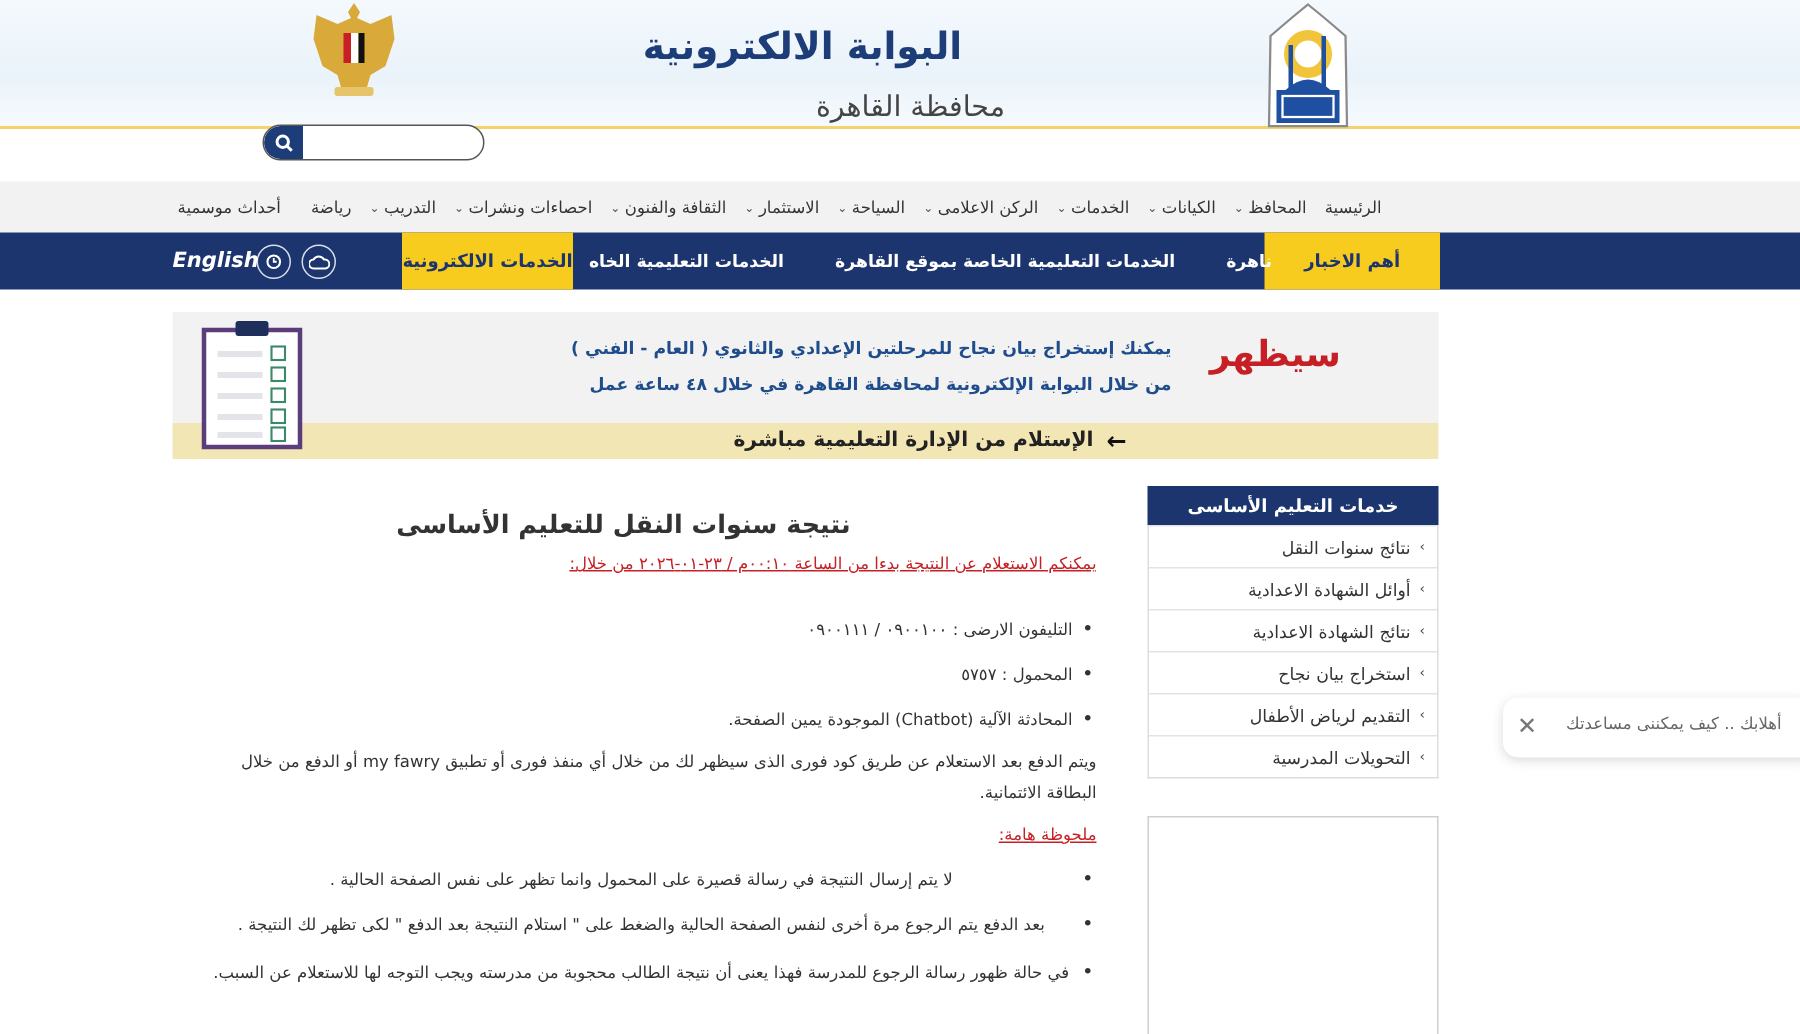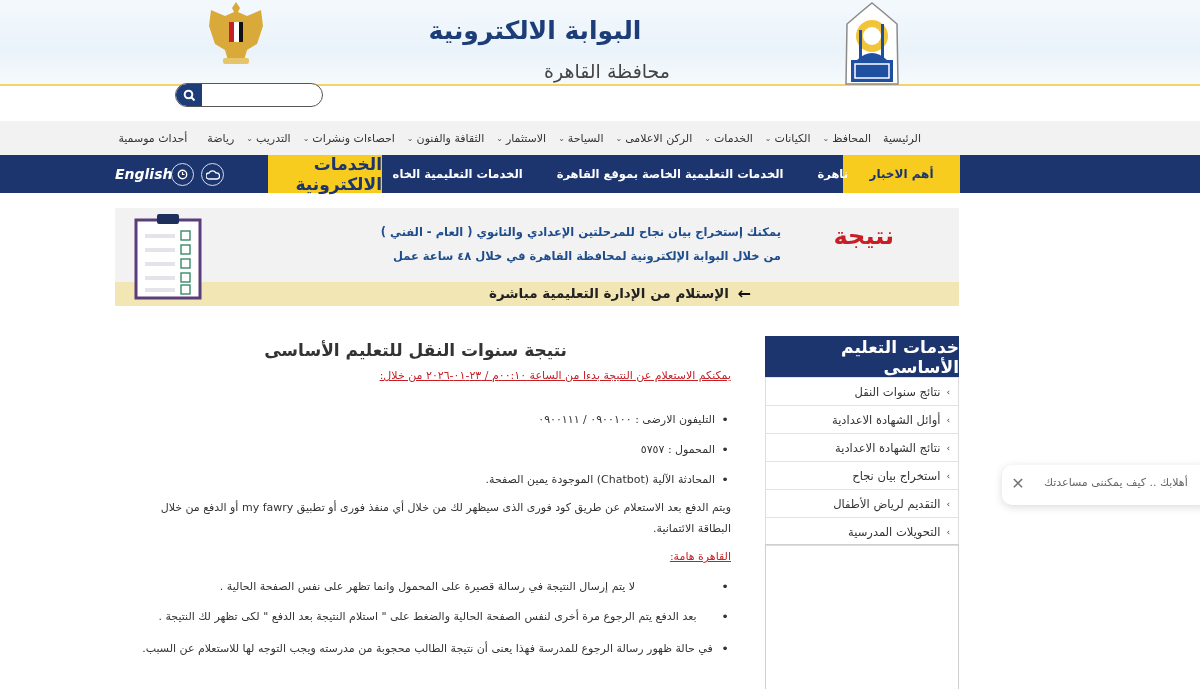--- a/index.html
+++ b/index.html
@@ -15,21 +15,21 @@
 
   .menu { position: absolute; left: 0; top: 121px; width: 1200px; height: 34px; background: #f2f2f2; direction: rtl; }
   .menu-items { position: absolute; right: 273px; top: 0; height: 34px; display: flex; align-items: center; gap: 0; }
   .menu-item { font-size: 11px; color: #333; padding: 0 6px; white-space: nowrap; display: flex; align-items: center; gap: 3px; cursor: pointer; }
   .menu-item .chev { font-size: 8px; color: #555; }
 
   .nav { position: absolute; left: 0; top: 155px; width: 1200px; height: 38px; background: #1c356e; }
   .nav-inner { position: absolute; left: 115px; top: 0; width: 845px; height: 38px; }
   .nav-news { position: absolute; right: 0; top: 0; width: 117px; height: 38px; background: #f7cc1f; color: #1c356e; font-size: 12px; font-weight: bold; display: flex; align-items: center; justify-content: center; direction: rtl; }
   .ticker { position: absolute; right: 96px; top: 0; width: 480px; height: 38px; display: flex; align-items: center; direction: rtl; color: #fff; font-size: 11.5px; font-weight: bold; white-space: nowrap; overflow: hidden; gap: 34px; padding-right: 16px; }
-  .eservices { position: absolute; left: 153px; top: 0; width: 114px; height: 38px; background: #f7cc1f; color: #1c356e; font-size: 17px; font-weight: bold; display: flex; align-items: center; justify-content: center; direction: rtl; }
+  .eservices { position: absolute; left: 153px; top: 0; width: 114px; height: 38px; background: #f7cc1f; color: #1c356e; font-size: 12px; font-weight: bold; display: flex; align-items: center; justify-content: center; direction: rtl; }
   .english { position: absolute; left: 0; top: 0; height: 38px; display: flex; align-items: center; color: #fff; font-size: 14px; font-weight: bold; font-style: italic; }
   .circle-icon { position: absolute; top: 8px; width: 23px; height: 23px; border: 1.5px solid #d8deea; border-radius: 50%; display: flex; align-items: center; justify-content: center; color: #fff; font-size: 10px; }
 
   .banner { position: absolute; left: 115px; top: 208px; width: 844px; height: 98px; background: #f2f2f2; overflow: hidden; }
   .banner .strip { position: absolute; left: 0; top: 74px; width: 844px; height: 24px; background: #f3e6b5; }
   .banner .now { position: absolute; right: 65px; top: 14px; font-size: 24px; font-weight: bold; color: #c62026; direction: rtl; }
   .banner .line1 { position: absolute; right: 178px; top: 17px; font-size: 11.5px; font-weight: bold; color: #1f4d8c; direction: rtl; white-space: nowrap; }
   .banner .line2 { position: absolute; right: 178px; top: 41px; font-size: 11.5px; font-weight: bold; color: #1f4d8c; direction: rtl; white-space: nowrap; }
   .banner .line3 { position: absolute; right: 230px; top: 77px; font-size: 13.5px; font-weight: bold; color: #222; direction: rtl; white-space: nowrap; }
   .banner .arrow { position: absolute; right: 208px; top: 76px; font-size: 16px; color: #111; font-weight: bold; }
@@ -38,21 +38,21 @@
   .content { position: absolute; left: 140px; top: 335px; width: 595px; direction: rtl; }
   .page-title { font-size: 17px; font-weight: bold; color: #333; margin-right: 168px; line-height: 30px; }
   .red-note { font-size: 11px; color: #c62026; text-decoration: underline; margin-right: 4px; margin-top: 3px; line-height: 16px; }
   .bullets { list-style: none; margin-right: 4px; }
   .bullets li { font-size: 11px; color: #333; line-height: 16px; position: relative; padding-right: 16px; }
   .bullets li::before { content: "•"; position: absolute; right: 2px; top: 0; font-size: 13px; color: #333; }
   .para { font-size: 11px; color: #333; line-height: 21px; margin-right: 4px; }
   .note-head { font-size: 11px; color: #c62026; text-decoration: underline; margin-right: 4px; }
 
   .side { position: absolute; left: 765px; top: 324px; width: 194px; }
-  .side-head { height: 41px; background: #1c356e; color: #fff; font-size: 17px; font-weight: bold; display: flex; align-items: center; justify-content: center; direction: rtl; margin-top: 12px; }
+  .side-head { height: 26px; background: #1c356e; color: #fff; font-size: 12px; font-weight: bold; display: flex; align-items: center; justify-content: center; direction: rtl; }
   .side-list { border: 1px solid #ddd; border-top: none; }
   .side-item { height: 28px; border-top: 1px solid #e3e3e3; display: flex; align-items: center; direction: rtl; padding-right: 8px; font-size: 11.5px; color: #333; cursor: pointer; background: #fff; }
   .side-item .chev { font-size: 9px; color: #444; margin-left: 6px; }
   .side-box { position: absolute; left: 765px; top: 544px; width: 194px; height: 150px; border: 1px solid #cfcfcf; border-bottom: none; }
 
   .chat { position: absolute; left: 1002px; top: 465px; width: 210px; height: 40px; background: #fff; border-radius: 10px; box-shadow: 0 2px 8px rgba(0,0,0,0.15); }
   .chat .close { position: absolute; left: 6px; top: 8px; width: 20px; height: 20px; color: #777; font-size: 16px; display: flex; align-items: center; justify-content: center; cursor: pointer; }
   .chat .msg { position: absolute; left: 42px; top: 11px; font-size: 11px; color: #666; direction: rtl; white-space: nowrap; }
 </style>
 </head>
@@ -176,37 +176,37 @@
         <rect x="12" y="76" width="30" height="4"></rect>
       </g>
     <g fill="none" stroke="#3a8a6a" stroke-width="1.4">
         <rect x="48" y="19" width="9" height="9"></rect>
         <rect x="48" y="33" width="9" height="9"></rect>
         <rect x="48" y="47" width="9" height="9"></rect>
         <rect x="48" y="61" width="9" height="9"></rect>
         <rect x="48" y="73" width="9" height="9"></rect>
       </g>
   </svg>
-  <div class="now">نتيجة</div>
+  <div class="now">سيظهر</div>
   <div class="line1">يمكنك إستخراج بيان نجاح للمرحلتين الإعدادي والثانوي ( العام - الفني )</div>
   <div class="line2">من خلال البوابة الإلكترونية لمحافظة القاهرة في خلال ٤٨ ساعة عمل</div>
   <div class="line3">الإستلام من الإدارة التعليمية مباشرة</div>
   <div class="arrow">←</div>
 </div>
 
 <div class="content">
   <h1 class="page-title">نتيجة سنوات النقل للتعليم الأساسى</h1>
   <div class="red-note">يمكنكم الاستعلام عن النتيجة بدءا من الساعة ٠٠:١٠م / ٢٣-٠١-٢٠٢٦ من خلال:</div>
   <ul class="bullets" style="margin-top:28px;">
     <li>التليفون الارضى : ٠٩٠٠١٠٠ / ٠٩٠٠١١١</li>
     <li style="margin-top:14px;">المحمول : ٥٧٥٧</li>
     <li style="margin-top:14px;">المحادثة الآلية (Chatbot) الموجودة يمين الصفحة.</li>
   </ul>
   <p class="para" style="margin-top:9px;">ويتم الدفع بعد الاستعلام عن طريق كود فورى الذى سيظهر لك من خلال أي منفذ فورى أو تطبيق my fawry أو الدفع من خلال البطاقة الائتمانية.</p>
-  <div class="note-head" style="margin-top:11px;">القاهرة هامة:</div>
+  <div class="note-head" style="margin-top:11px;">ملحوظة هامة:</div>
   <ul class="bullets" style="margin-top:16px;text-align:center;">
     <li>لا يتم إرسال النتيجة في رسالة قصيرة على المحمول وانما تظهر على نفس الصفحة الحالية .</li>
     <li style="margin-top:14px;">بعد الدفع يتم الرجوع مرة أخرى لنفس الصفحة الحالية والضغط على " استلام النتيجة بعد الدفع " لكى تظهر لك النتيجة .</li>
     <li style="margin-top:14px;line-height:20px;">في حالة ظهور رسالة الرجوع للمدرسة فهذا يعنى أن نتيجة الطالب محجوبة من مدرسته ويجب التوجه لها للاستعلام عن السبب.</li>
   </ul>
 </div>
 
 <div class="side">
   <div class="side-head">خدمات التعليم الأساسى</div>
   <div class="side-list">

